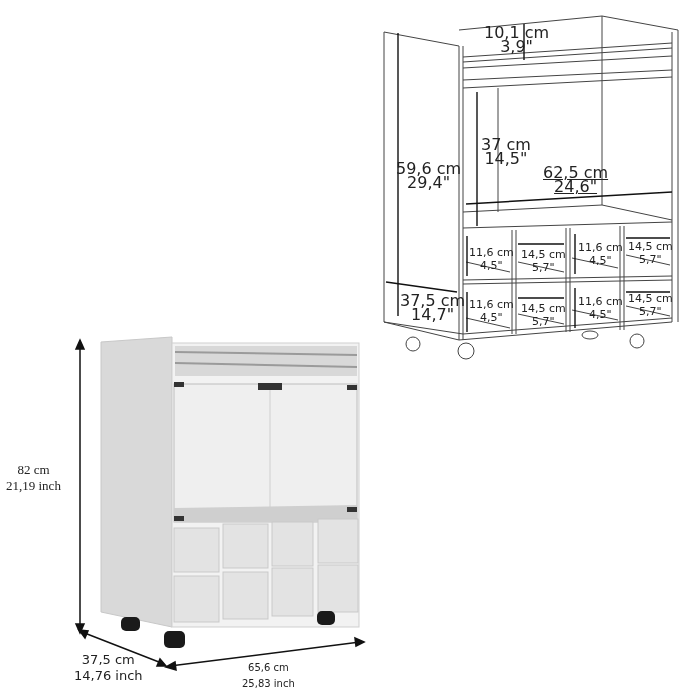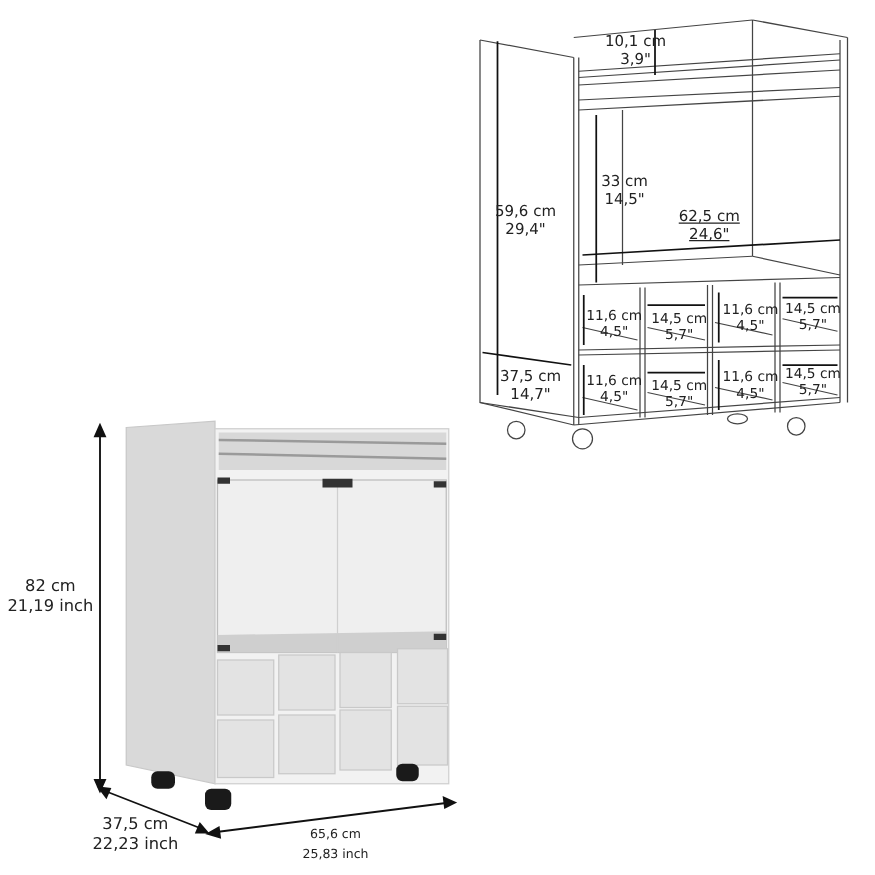--- a/index.html
+++ b/index.html
@@ -1,17 +1,17 @@
 <!DOCTYPE html>
 <html><head>
 <meta charset="utf-8">
 <style>
   html,body{margin:0;padding:0;background:#fff;}
   body{width:700px;height:700px;position:relative;overflow:hidden;font-family:"DejaVu Sans","Liberation Sans",sans-serif;color:#222;}
-  .lbl{position:absolute;text-align:center;font-size:12px;line-height:14px;white-space:nowrap;}
+  .lbl{position:absolute;text-align:center;font-size:16px;line-height:14px;white-space:nowrap;}
   .lbl span{display:block;}
   .lbl.sm{font-size:11px;line-height:13px;}
   svg{position:absolute;left:0;top:0;}
 </style>
 </head>
 <body>
 
 <svg width="700" height="700" viewBox="0 0 700 700">
   <g fill="none" stroke="#444" stroke-width="1">
 
@@ -83,21 +83,21 @@
 
 <div class="lbl" style="left:484px;top:26px;">
   <span>10,1 cm</span>
   <span>3,9"</span>
 </div>
 <div class="lbl" style="left:396px;top:162px;">
   <span>59,6 cm</span>
   <span>29,4"</span>
 </div>
 <div class="lbl" style="left:481px;top:138px;">
-  <span>33 cm</span>
+  <span>37 cm</span>
   <span>14,5"</span>
 </div>
 <div class="lbl" style="left:543px;top:166px;text-decoration:underline;">
   <span>62,5 cm</span>
   <span>24,6"</span>
 </div>
 <div class="lbl" style="left:400px;top:294px;">
   <span>37,5 cm</span>
   <span>14,7"</span>
 </div>
@@ -176,24 +176,24 @@
     <polygon points="80,633 76,624 84,624"></polygon>
     <line x1="82" y1="632" x2="164" y2="664"></line>
     <polygon points="79,630 88,631 85,638"></polygon>
     <polygon points="166,666 157,666 160,659"></polygon>
     <line x1="170" y1="666" x2="360" y2="642"></line>
     <polygon points="166,667 175,662 176,670"></polygon>
     <polygon points="364,642 355,638 356,646"></polygon>
   </g>
 </svg>
 
-<div class="lbl" style="left:6px;top:462px;font-size:13px;line-height:16px;">
+<div class="lbl" style="left:6px;top:462px;font-size:13px;line-height:16px;font-family:Liberation Serif, serif;">
   <span>82 cm</span>
   <span>21,19 inch</span>
 </div>
 <div class="lbl" style="left:74px;top:652px;font-size:13px;line-height:16px;">
   <span>37,5 cm</span>
-  <span>22,23 inch</span>
+  <span>14,76 inch</span>
 </div>
 <div class="lbl" style="left:242px;top:660px;font-size:10px;line-height:16px;">
   <span>65,6 cm</span>
   <span>25,83 inch</span>
 </div>
 
 </body></html>

